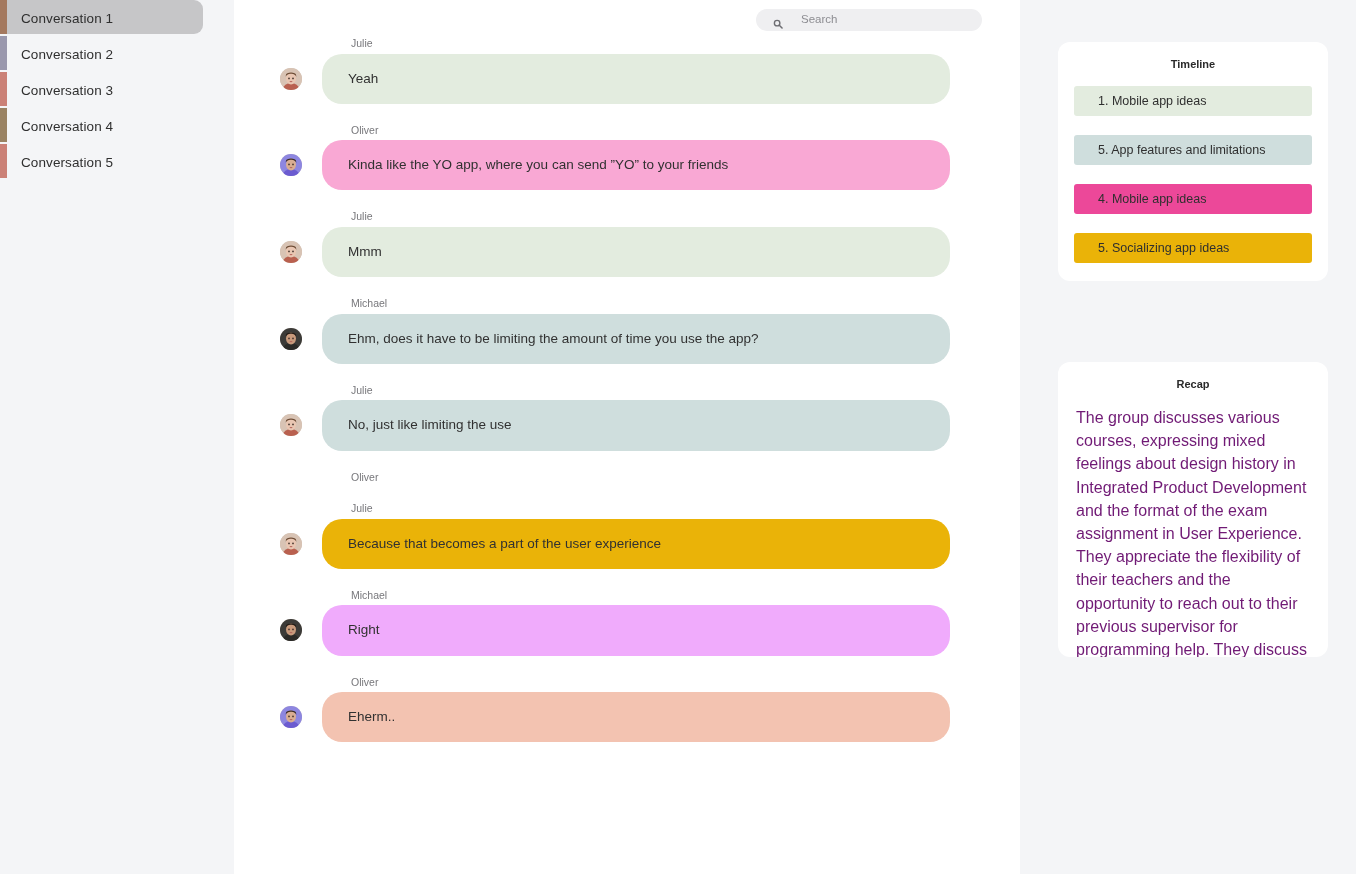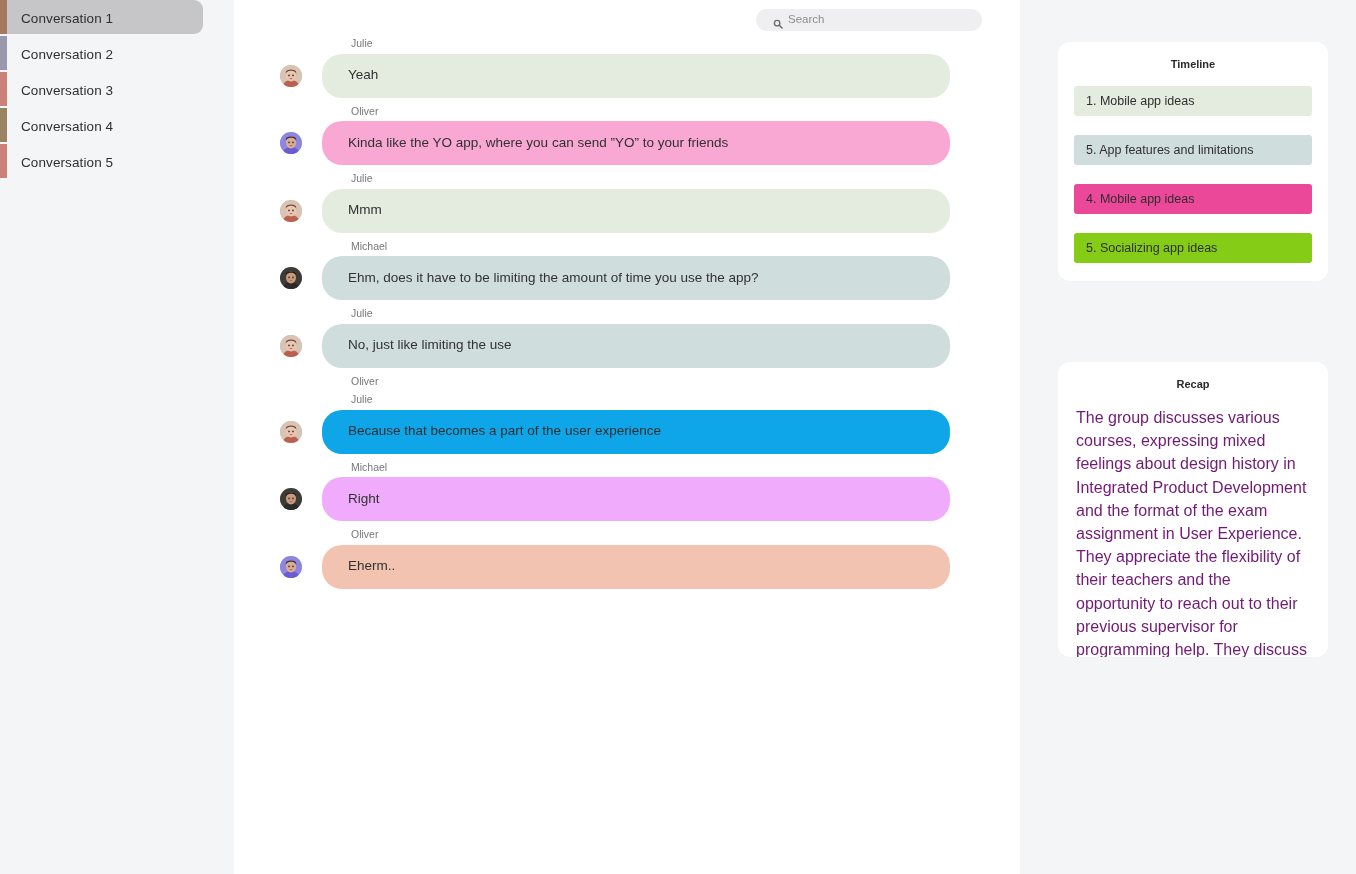--- a/index.html
+++ b/index.html
@@ -63,36 +63,36 @@
     width: 226px; height: 22px;
   }
   .search-box {
     width: 226px; height: 22px;
     background: #efeff1;
     border: none;
     border-radius: 11px;
     display: flex;
     align-items: center;
     padding-left: 17px;
-    gap: 5px;
+    gap: 18px;
     cursor: text;
   }
   .search-icon { display: block; width: 10px; height: 10px; flex: 0 0 10px; }
   .search-placeholder {
     font-size: 11.5px;
     color: #8d8d92;
     line-height: 1;
   }
 
   .messages {
     position: absolute;
     left: 0; top: 38px;
     width: 786px;
   }
-  .msg { position: relative; margin-bottom: 8px; }
+  .msg { position: relative; margin-bottom: 21px; }
   .msg-author {
     font-size: 10.5px;
     color: #77777b;
     padding-left: 117px;
     margin-bottom: 5px;
     line-height: 1;
   }
   .msg-row { display: flex; align-items: center; }
   .avatar {
     width: 22px; height: 22px;
@@ -104,21 +104,21 @@
     background: #cfc4b8;
     position: relative;
   }
   .avatar svg { display: block; width: 22px; height: 22px; }
   .bubble {
     width: 628px;
     min-height: 44px;
     border-radius: 20px;
     display: flex;
     align-items: center;
-    padding: 10px 26px;
+    padding: 16px 26px;
     font-size: 13.5px;
     color: #313131;
     line-height: 1.35;
   }
 
   
   .right {
     flex: 0 0 336px;
     width: 336px;
     height: 874px;
@@ -139,21 +139,21 @@
     font-size: 11px;
     font-weight: bold;
     color: #2b2b2b;
     margin-bottom: 16px;
   }
   .tl-item {
     height: 30px;
     border-radius: 3px;
     display: flex;
     align-items: center;
-    padding-left: 12px;
+    padding-left: 24px;
     font-size: 12.5px;
     color: #2f2f2f;
     margin-bottom: 19px;
     cursor: pointer;
   }
   .tl-item:last-child { margin-bottom: 0; }
   .recap-text {
     font-size: 16px;
     line-height: 1.45;
     color: #701a75;
@@ -302,21 +302,21 @@
               <svg viewBox="0 0 22 22" xmlns="http://www.w3.org/2000/svg">
                 <rect width="22" height="22" fill="#d8c3b4"></rect>
                 <ellipse cx="11" cy="21" rx="8" ry="6" fill="#b9604f"></ellipse>
                 <ellipse cx="11" cy="10.5" rx="5" ry="6" fill="#e9c6b2"></ellipse>
                 <path d="M5.8 9.5 C5.8 4.5 16.2 4.5 16.2 9.5 L16.2 7.4 C16.2 3.6 5.8 3.6 5.8 7.4 Z" fill="#6b4a33"></path>
                 <circle cx="9" cy="10.4" r="0.85" fill="#40302a"></circle>
                 <circle cx="13" cy="10.4" r="0.85" fill="#40302a"></circle>
                 <ellipse cx="11" cy="13.6" rx="1.5" ry="0.7" fill="#b4655c"></ellipse>
               </svg>
             </span>
-            <div class="bubble" style="background:#0ea5e9">Because that becomes a part of the user experience</div>
+            <div class="bubble" style="background:#eab308">Because that becomes a part of the user experience</div>
           </div>
         </div>
         <div class="msg">
           <div class="msg-author">Michael</div>
           <div class="msg-row">
             <span class="avatar">
               <svg viewBox="0 0 22 22" xmlns="http://www.w3.org/2000/svg">
                 <rect width="22" height="22" fill="#3c3b38"></rect>
                 <ellipse cx="11" cy="21" rx="8" ry="6" fill="#2b2a27"></ellipse>
                 <ellipse cx="11" cy="10.5" rx="5" ry="6" fill="#c89a7c"></ellipse>
@@ -350,21 +350,21 @@
   </div>
 
   <div class="right">
 
     <div class="card" id="timeline-card">
       <div class="card-title">Timeline</div>
       <div id="timeline-list">
           <div class="tl-item" style="background: rgb(227, 236, 223);">1. Mobile app ideas</div>
           <div class="tl-item" style="background: rgb(207, 222, 221);">5. App features and limitations</div>
           <div class="tl-item" style="background: #ec4899;">4. Mobile app ideas</div>
-          <div class="tl-item" style="background: #84cc16;">5. Socializing app ideas</div>
+          <div class="tl-item" style="background: #eab308;">5. Socializing app ideas</div>
         </div>
     </div>
 
     <div class="card" id="recap-card">
       <div class="card-title">Recap</div>
       <div class="recap-text">The group discusses various courses, expressing mixed feelings about design history in Integrated Product Development and the format of the exam assignment in User Experience. They appreciate the flexibility of their teachers and the opportunity to reach out to their previous supervisor for programming help. They discuss the need for a workshop to learn how to develop their project and the study environment, including the need for</div>
     </div>
 
   </div>
 </div>

